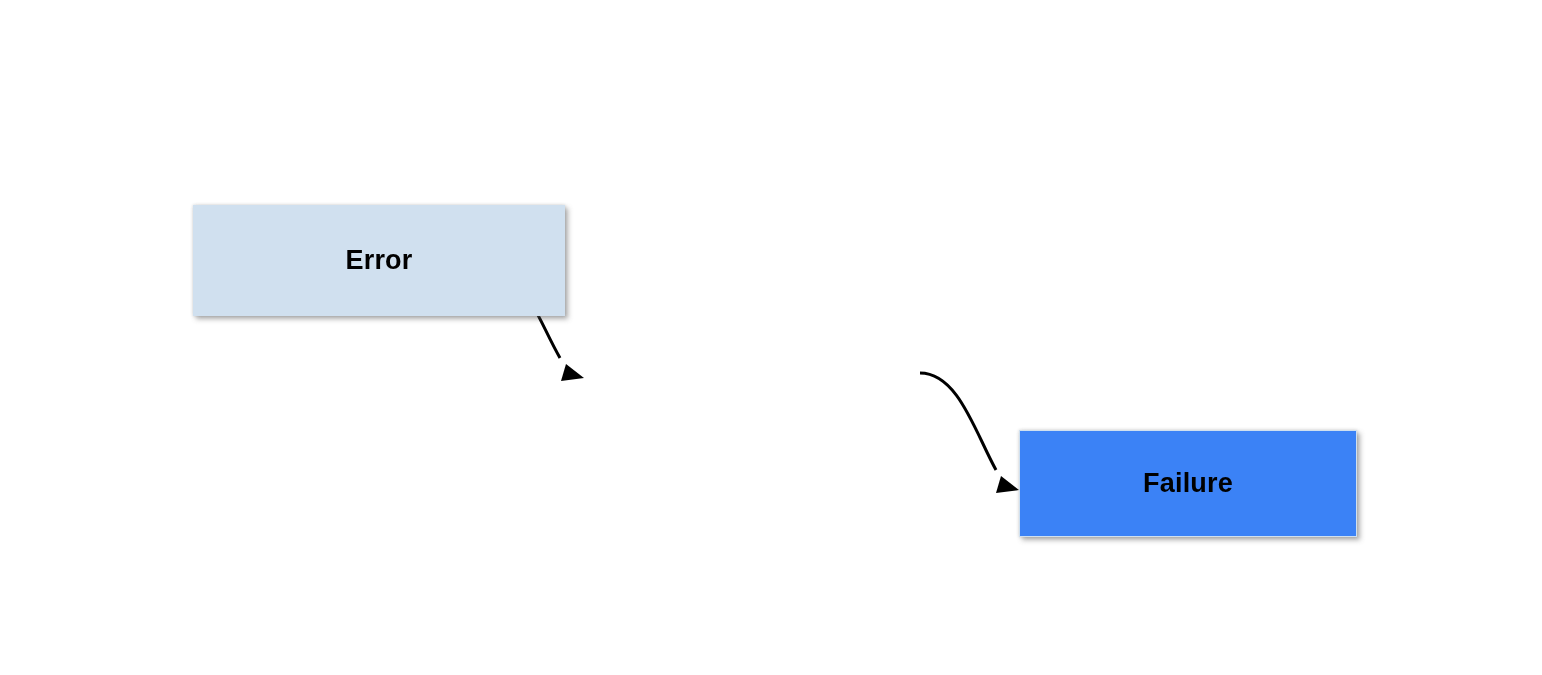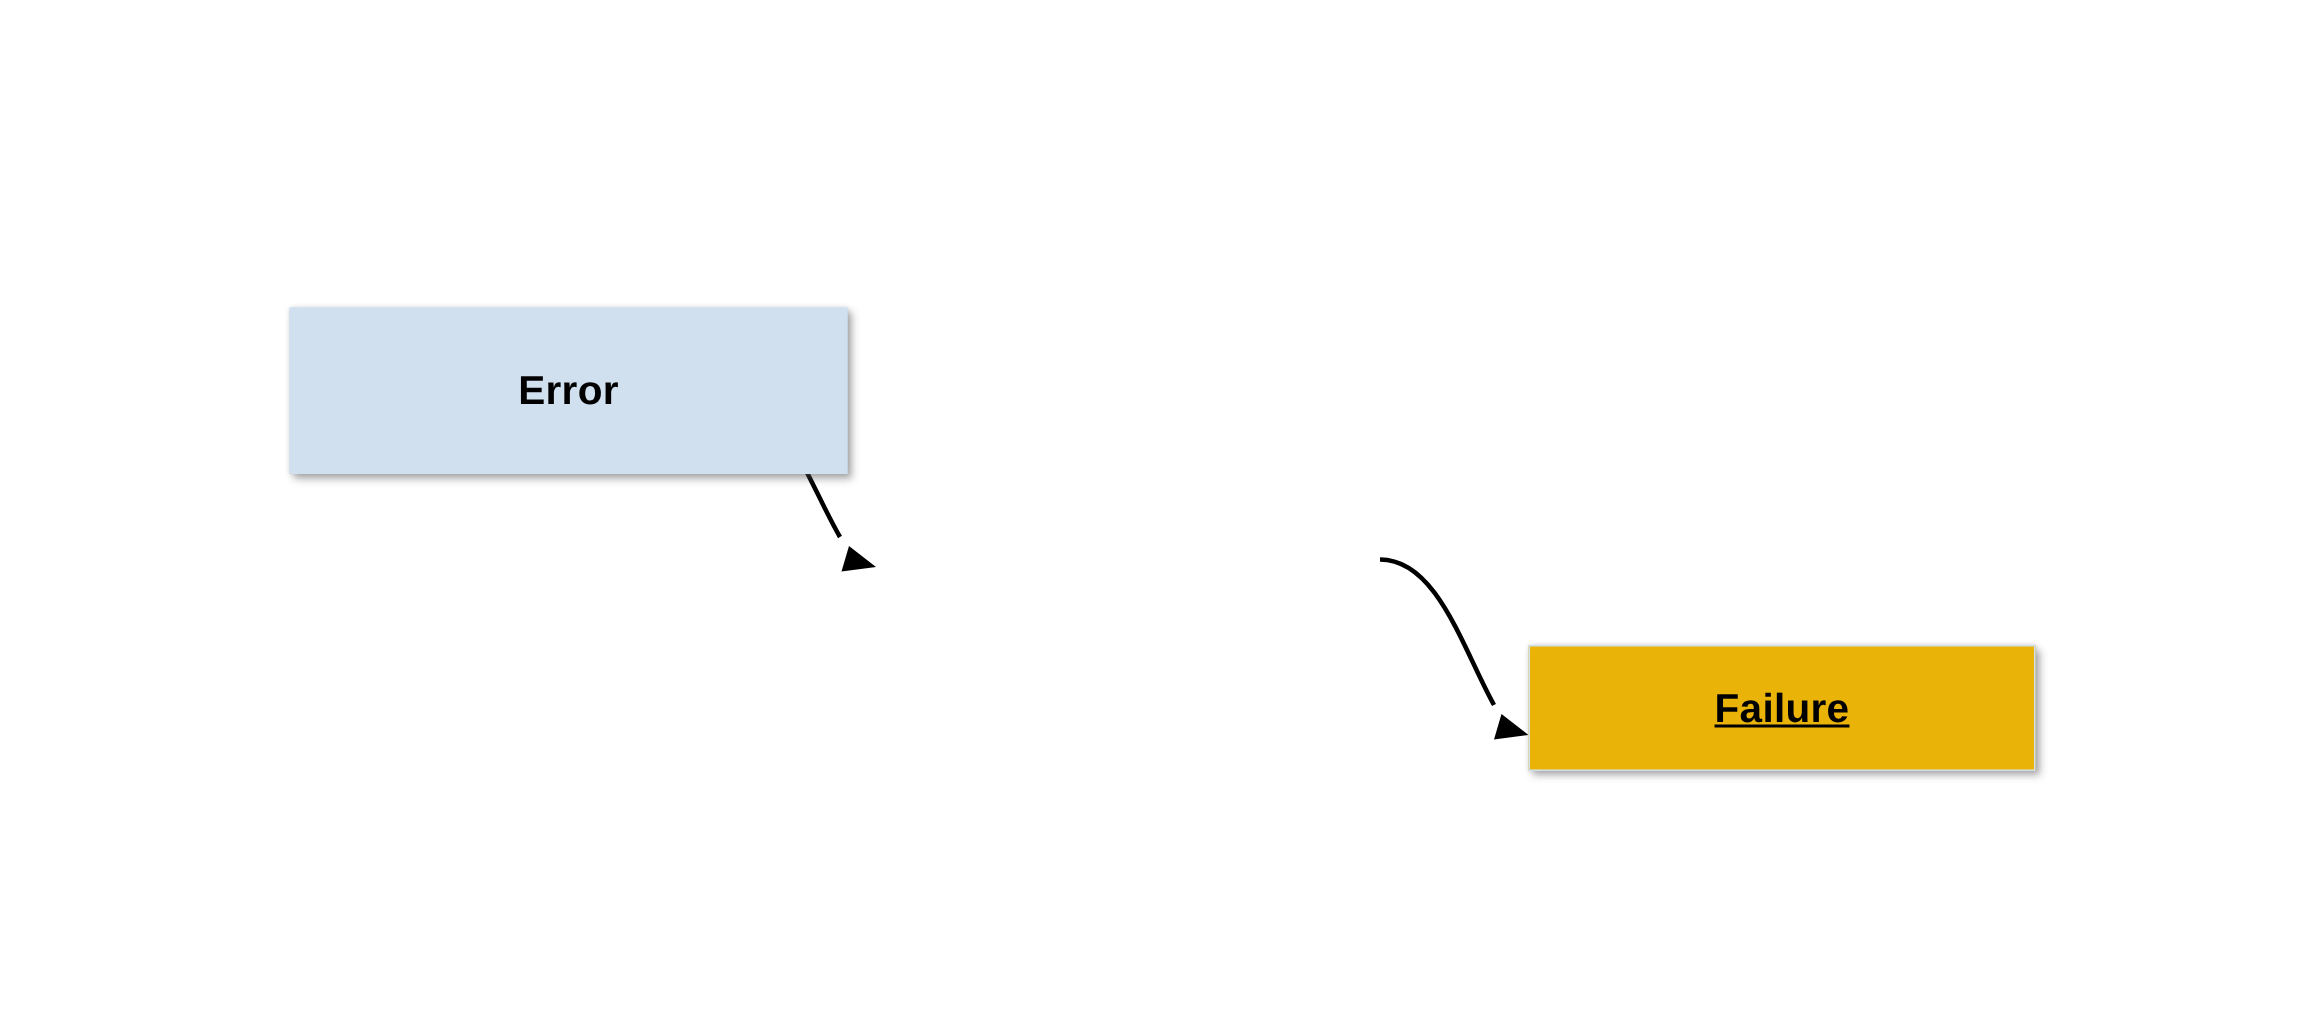--- a/index.html
+++ b/index.html
@@ -71,17 +71,17 @@
       <path class="edge-path" d="M 920 373 C 958 373 975 432 996 470" stroke="#000000" stroke-width="3"></path>
       <polygon class="edge-head" points="1001,476 1019,490 996,493" fill="#000000"></polygon>
     </g>
   </svg>
 
   <div class="node" id="node-error" style="left: 145px; top: 205px; width: 372px; height: 111px; background: rgb(208, 224, 239); border-color: rgb(208, 224, 239); margin-left: 48px;">
     <span class="node-label">Error</span>
   </div>
 
 
-  <div class="node" id="node-failure" style="left: 1019px; top: 430px; width: 338px; height: 84px; background: #eab308; border-color: rgb(208, 224, 239); text-decoration: underline;">
+  <div class="node" id="node-failure" style="left: 1019px; top: 430px; width: 338px; height: 107px; background: #3b82f6; border-color: rgb(208, 224, 239);">
     <span class="node-label">Failure</span>
   </div>
 
 </div>
 
 </body></html>

